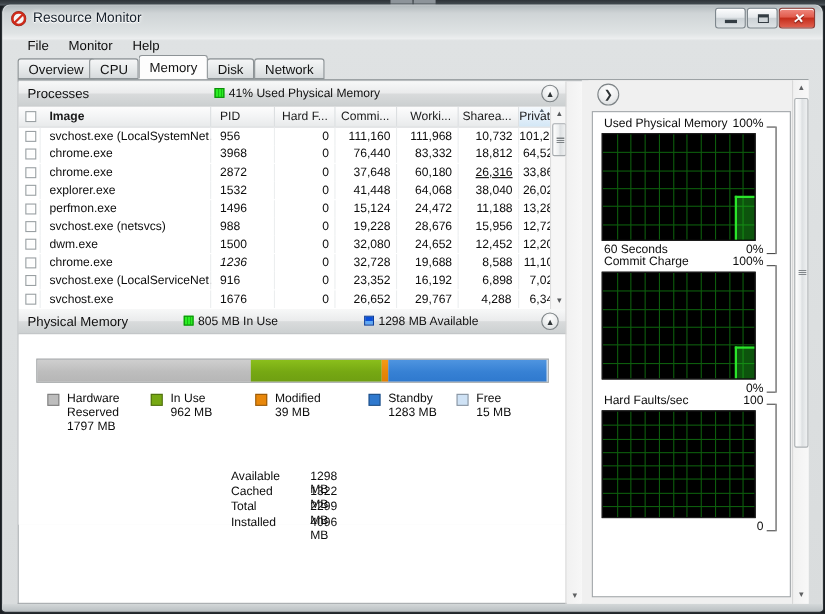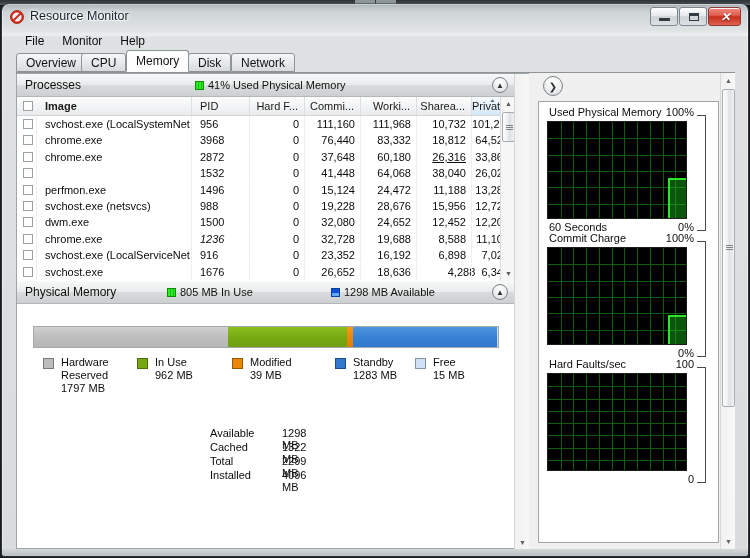--- a/index.html
+++ b/index.html
@@ -450,20 +450,21 @@
                 <span class="sep" style="left: 287px;"></span>
                 <span class="cell num" style="left: 344px; width: 56px;">60,180</span>
                 <span class="sep" style="left: 343px;"></span>
                 <span class="cell num" style="left: 400px; width: 55px; text-decoration: underline;">26,316</span>
                 <span class="sep" style="left: 399px;"></span>
                 <span class="cell num" style="left: 455px; width: 43px;">33,864</span>
                 <span class="sep" style="left: 454px;"></span>
               </div>
               <div class="prow" style="top: 68.2px;">
                 <span class="cb pcb"></span>
+                <span class="cell" style="left: 20px; width: 155px; padding-left: 8px;">explorer.exe</span>
                 <span class="sep" style="left: 19px;"></span>
                 <span class="cell" style="left: 175px; width: 58px; padding-left: 8px;">1532</span>
                 <span class="sep" style="left: 174px;"></span>
                 <span class="cell num" style="left: 233px; width: 55px;">0</span>
                 <span class="sep" style="left: 232px;"></span>
                 <span class="cell num" style="left: 288px; width: 56px;">41,448</span>
                 <span class="sep" style="left: 287px;"></span>
                 <span class="cell num" style="left: 344px; width: 56px;">64,068</span>
                 <span class="sep" style="left: 343px;"></span>
                 <span class="cell num" style="left: 400px; width: 55px;">38,040</span>
@@ -559,23 +560,23 @@
               <div class="prow" style="top: 166.6px;">
                 <span class="cb pcb"></span>
                 <span class="cell" style="left: 20px; width: 155px; padding-left: 8px;">svchost.exe</span>
                 <span class="sep" style="left: 19px;"></span>
                 <span class="cell" style="left: 175px; width: 58px; padding-left: 8px;">1676</span>
                 <span class="sep" style="left: 174px;"></span>
                 <span class="cell num" style="left: 233px; width: 55px;">0</span>
                 <span class="sep" style="left: 232px;"></span>
                 <span class="cell num" style="left: 288px; width: 56px;">26,652</span>
                 <span class="sep" style="left: 287px;"></span>
-                <span class="cell num" style="left: 344px; width: 56px;">18,636</span>
-                <span class="sep" style="left: 343px;"></span>
-                <span class="cell num" style="left: 420px; width: 55px; text-align: center;">4,288</span>
+                <span class="cell num" style="left: 344px; width: 56px;">29,767</span>
+                <span class="sep" style="left: 343px;"></span>
+                <span class="cell num" style="left: 399px; width: 55px;">4,288</span>
                 <span class="sep" style="left: 399px;"></span>
                 <span class="cell num" style="left: 455px; width: 43px;">6,348</span>
                 <span class="sep" style="left: 454px;"></span>
               </div>
             </div>
 
           <div id="ptbl-scroll">
             <span class="arr up">▲</span>
             <div id="ptbl-thumb">
                 <i></i>

